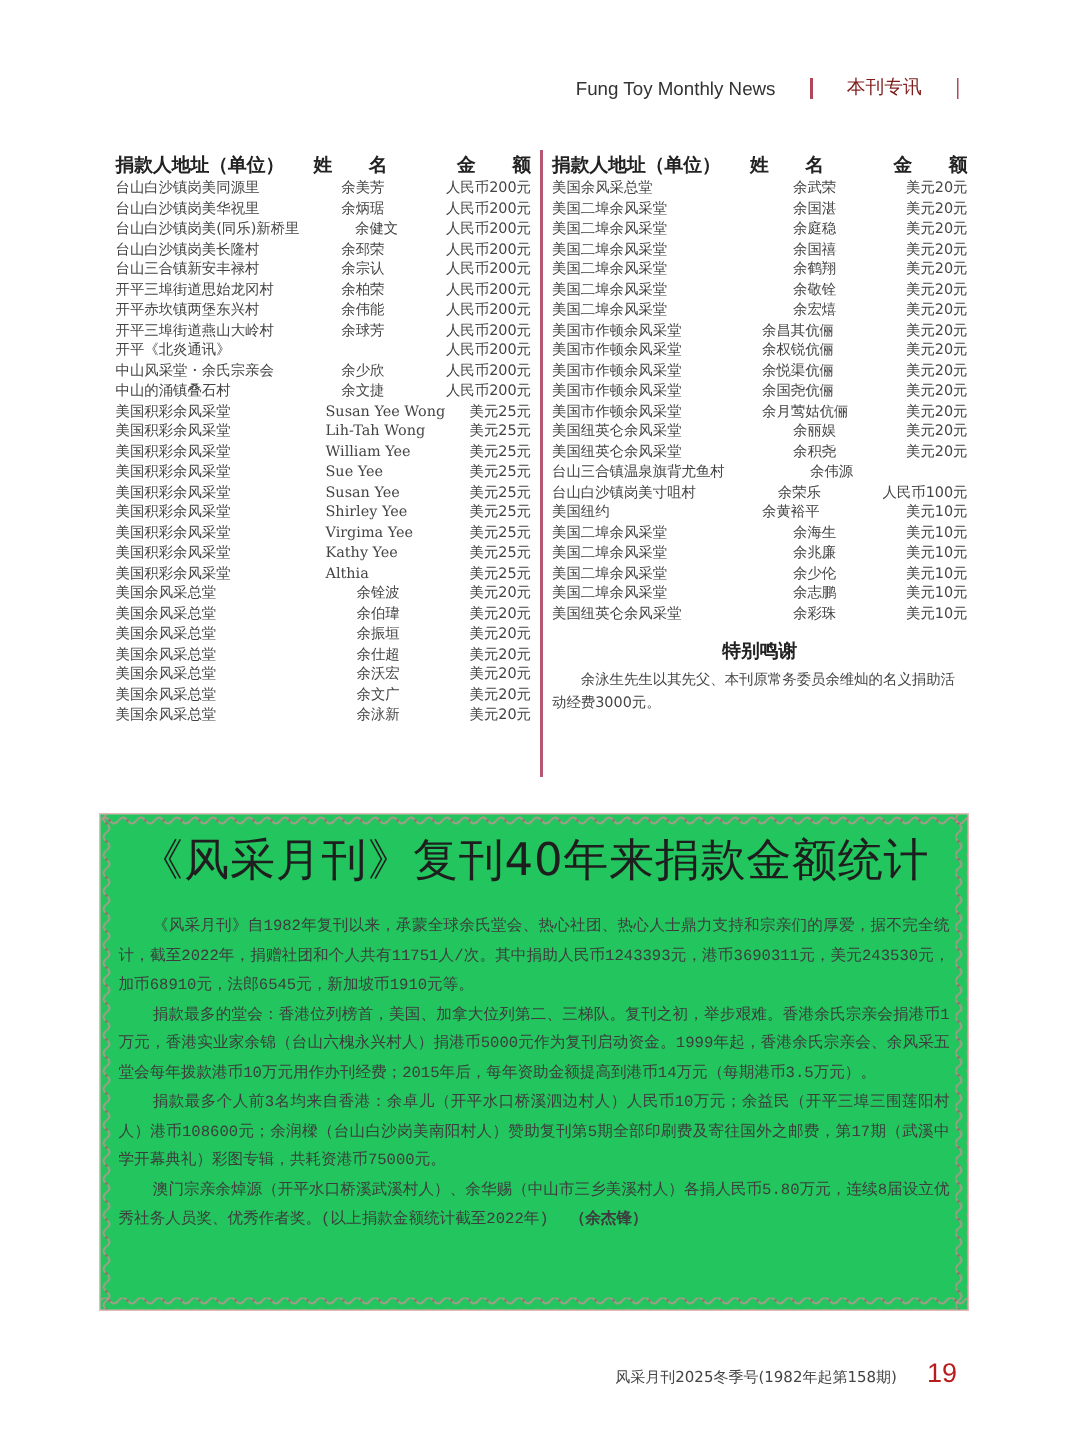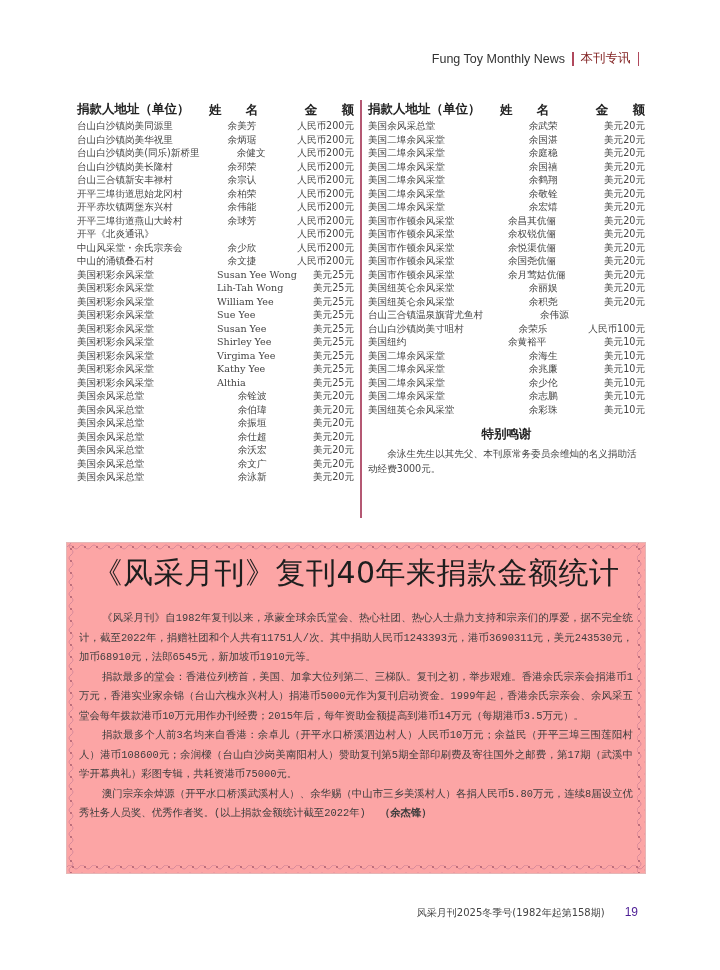--- a/index.html
+++ b/index.html
@@ -1,56 +1,56 @@
 <!DOCTYPE html>
 <html><head>
 <meta charset="utf-8">
 <style>
   html, body { margin:0; padding:0; }
   body { width:720px; height:970px; background:#ffffff; position:relative; overflow:hidden;
          font-family:"DejaVu Sans", sans-serif; color:#3a3a3a; }
   .header { position:absolute; top:50px; right:78px; font-family:"Liberation Sans", sans-serif;
-            font-size:12.5px; color:#333; display:flex; align-items:center; gap:4px; }
+            font-size:12.5px; color:#333; display:flex; align-items:center; gap:20px; }
   .header .bar { display:inline-block; width:1.5px; height:14px; background:#b0485c; margin:0 3px; }
   .header .zh { font-family:"DejaVu Sans", sans-serif; font-size:12.5px; color:#7f1d1d; }
 
   .col { position:absolute; top:102px; }
   .col.left { left:77px; width:277px; }
   .col.right { left:368px; width:277px; }
   .vdiv { position:absolute; left:360px; top:100px; width:1.5px; height:418px; background:#b45873; }
 
   .thead { display:flex; font-weight:bold; font-size:12.5px; color:#222; height:16px; line-height:16px; margin-bottom:1px; }
-  .thead .a { width:132px;font-family:Liberation Mono, monospace; }
+  .thead .a { width:132px; }
   .thead .n { width:70px; letter-spacing:10px; }
   .thead .m { flex:1; text-align:right; letter-spacing:10px; margin-right:-10px; }
 
   .row { display:flex; font-size:9.6px; height:13.5px; line-height:13.5px; color:#444; white-space:nowrap; }
   .row .a { width:140px; overflow:visible; }
   .row .n { width:76px; font-family:"DejaVu Serif", serif; }
   .row .n.zh { font-family:"DejaVu Sans", sans-serif; }
   .row .m { flex:1; text-align:right; font-family:"DejaVu Sans", sans-serif; }
   .row.indent .n { padding-left:22px; }
   .row.wide .a { width:150px; }
   .row.wide .n { width:66px; }
 
   .thanks-title { text-align:center; font-weight:bold; font-size:12.5px; color:#222; margin-top:10px; margin-bottom:3px; }
   .thanks-body { font-size:9.6px; line-height:15px; color:#444; text-indent:2em; }
 
-  .box { position:absolute; left:66px; top:542px; width:578px; height:330px; background:#fca5a5;
+  .box { position:absolute; left:66px; top:542px; width:578px; height:330px; background:#22c55e;
          border:1px solid #e5b7b7; }
   .wave { position:absolute; pointer-events:none; }
   .box-title { position:absolute; left:10px; top:10px; right:10px; text-align:center; font-size:30px;
                color:#1e1e1e; letter-spacing:0.5px; }
   .box-body { position:absolute; left:12px; top:66px; right:12px; font-size:10.4px; line-height:19.5px; color:#3d3d3d;
               text-align:justify; }
   .box-body p { margin:0; text-indent:2.2em;font-family:Liberation Mono, monospace; }
   .box-body .author { font-weight:bold; margin-left:14px; }
 
   .footer { position:absolute; top:905px; right:82px; font-size:10px; color:#444; display:flex; gap:20px; align-items:baseline; }
-  .footer .pg { font-family:"Liberation Sans", sans-serif; font-size:12px; color:#4c1d95; }
+  .footer .pg { font-family:"Liberation Sans", sans-serif; font-size:18px; color:#b91c1c; }
 </style>
 </head>
 <body>
 
 <div class="header">
   <span>Fung Toy Monthly News</span>
   <span class="bar"></span>
   <span class="zh">本刊专讯</span>
   <span class="bar"></span>
 </div>

